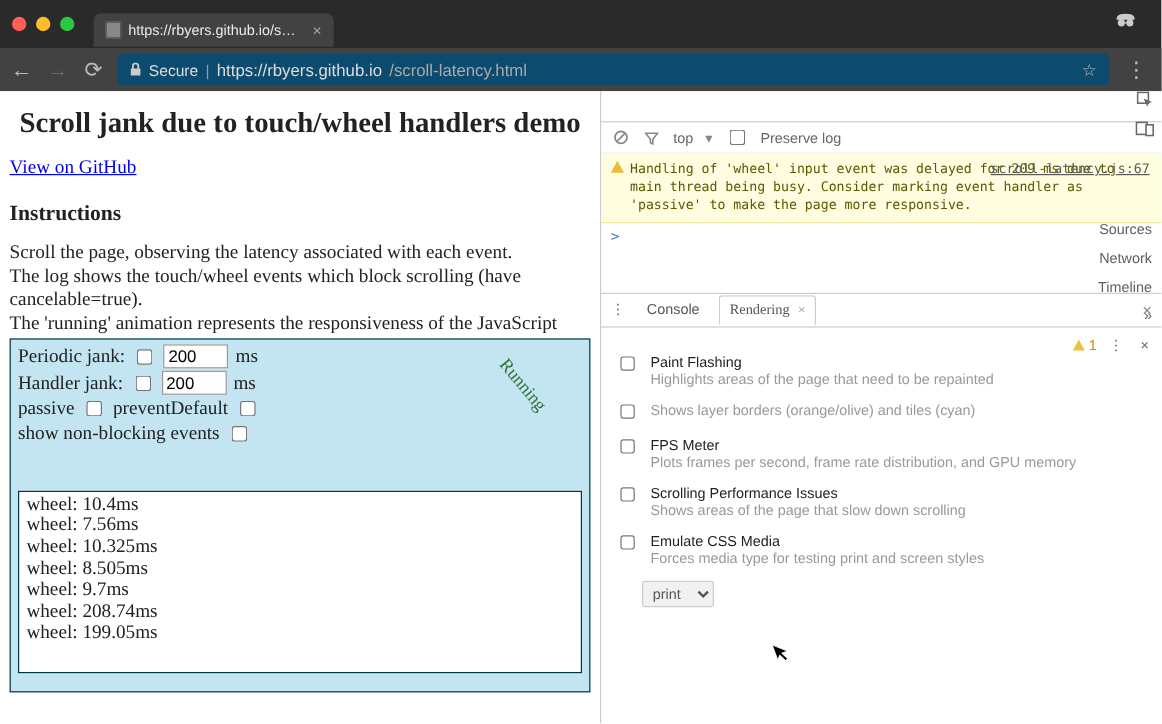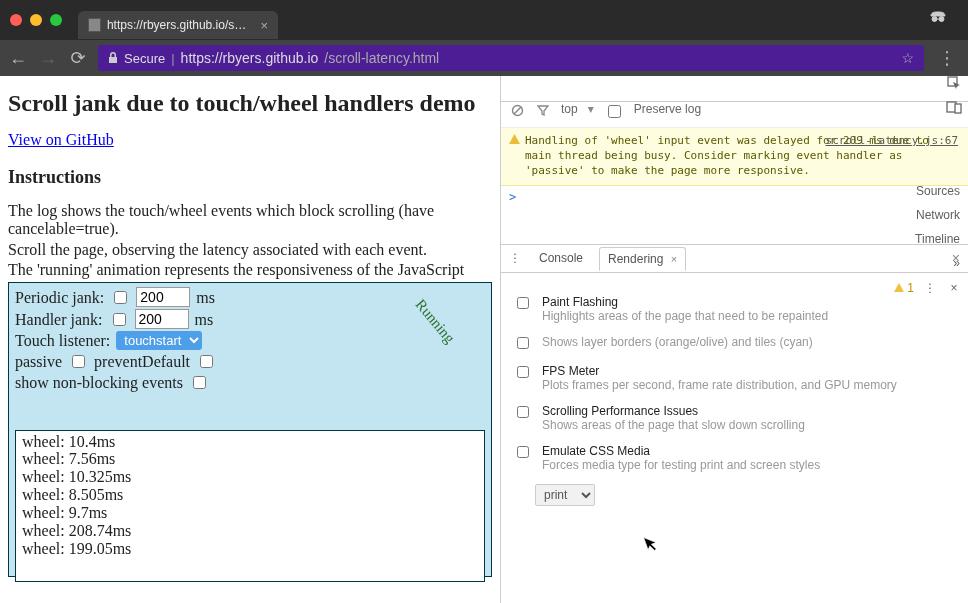--- a/index.html
+++ b/index.html
@@ -68,21 +68,21 @@
   }
   .nav-arrow, .reload-icon {
     color: #bbb;
     font-size: 18px;
     width: 20px;
     text-align: center;
   }
   .nav-arrow.forward { color: #666; }
   .omnibox {
     flex: 1;
-    background: #4c1d95;
+    background: #0c4a6e;
     border-radius: 3px;
     height: 26px;
     display: flex;
     align-items: center;
     padding: 0 10px;
     gap: 6px;
   }
   .lock-icon { color: #ccc; font-size: 12px; }
   .secure-label { color: #ddd; font-size: 13px; }
   .url-host { color: #ddd; font-size: 14px; }
@@ -100,20 +100,21 @@
     background: #fff;
     padding: 8px;
     overflow: hidden;
     position: relative;
   }
   .page h1 {
     font-family: "Times New Roman", serif;
     font-size: 24px;
     font-weight: bold;
     margin: 6px 0 14px 0;
+    text-align: center;
   }
   .page a.gh {
     font-family: "Times New Roman", serif;
     color: #0000EE;
     text-decoration: underline;
     font-size: 16px;
   }
   .page h2 {
     font-family: "Times New Roman", serif;
     font-size: 18px;
@@ -227,21 +228,21 @@
   .warn-badge {
     color: #c09100;
     display:flex;
     align-items:center;
     gap:2px;
   }
   .dt-console-toolbar {
     height: 26px;
     border-bottom: 1px solid #eee;
     display:flex;
-    align-items:flex-start;
+    align-items:center;
     gap: 10px;
     padding: 0 8px;
     color: #666;
   }
   .dt-console-body {
     background: #fffde0;
     border-bottom: 1px solid #f0e8a0;
     padding: 6px 10px;
     font-family: Menlo, monospace;
     font-size: 11px;
@@ -288,20 +289,21 @@
     color: #555;
     position: relative;
   }
   .drawer-tab.active {
     border: 1px solid #ccc;
     border-bottom: 1px solid #fff;
     border-top-left-radius: 3px;
     border-top-right-radius: 3px;
     background: #fff;
     margin-bottom: -1px;
+    font-family: Liberation Serif, serif;
   }
   .drawer-tab .tab-close { color: #888; margin-left: 4px; font-size: 11px;}
   .drawer-close {
     position: absolute;
     right: 8px;
     color: #888;
     font-size: 14px;
   }
   .rendering-panel {
     padding: 22px 12px;
@@ -388,42 +390,36 @@
     <span class="kebab-icon">⋮</span>
   </div>
 </div>
 
 <div class="content-area">
 
   <div class="page">
     <h1>Scroll jank due to touch/wheel handlers demo</h1>
     <a href="#" class="gh">View on GitHub</a>
     <h2>Instructions</h2>
+    <p>Scroll the page, observing the latency associated with each event.</p>
     <p>The log shows the touch/wheel events which block scrolling (have cancelable=true).</p>
-    <p>Scroll the page, observing the latency associated with each event.</p>
     <p>The 'running' animation represents the responsiveness of the JavaScript</p>
 
     <div class="demo-box">
       <div class="demo-row">
         <label>Periodic jank:</label>
         <input type="checkbox" style="">
         <input type="text" value="200" style="">
         <span>ms</span>
       </div>
       <div class="demo-row">
         <label>Handler jank:</label>
         <input type="checkbox" style="">
         <input type="text" value="200" style="">
         <span>ms</span>
-      </div>
-      <div class="demo-row">
-        <label>Touch listener:</label>
-        <select>
-          <option>touchstart</option>
-        </select>
       </div>
       <div class="demo-row">
         <label>passive</label>
         <input type="checkbox" style="">
         <label>preventDefault</label>
         <input type="checkbox" style="">
       </div>
       <div class="demo-row">
         <label>show non-blocking events</label>
         <input type="checkbox" style="">

